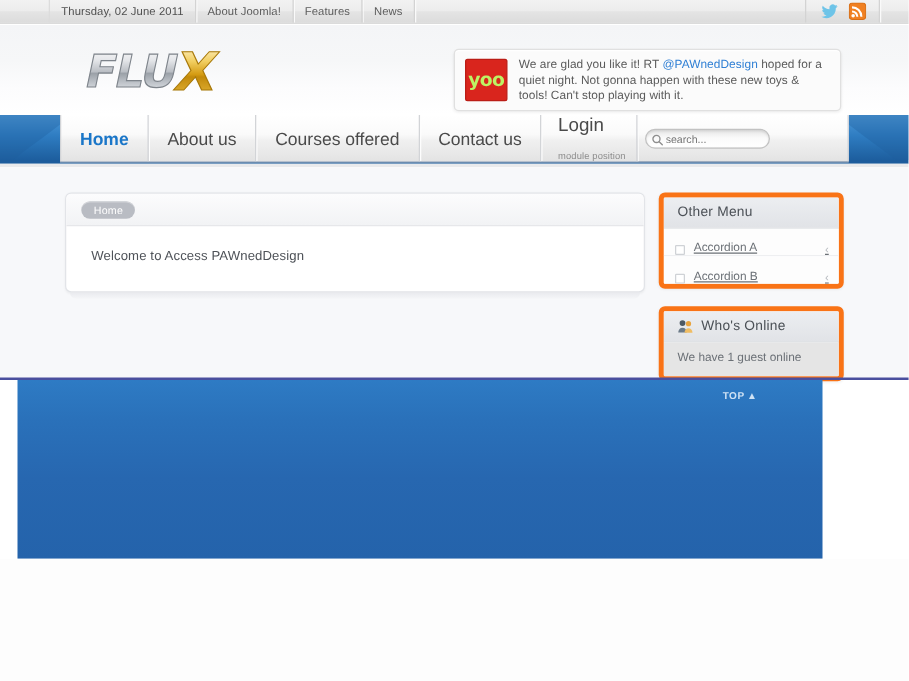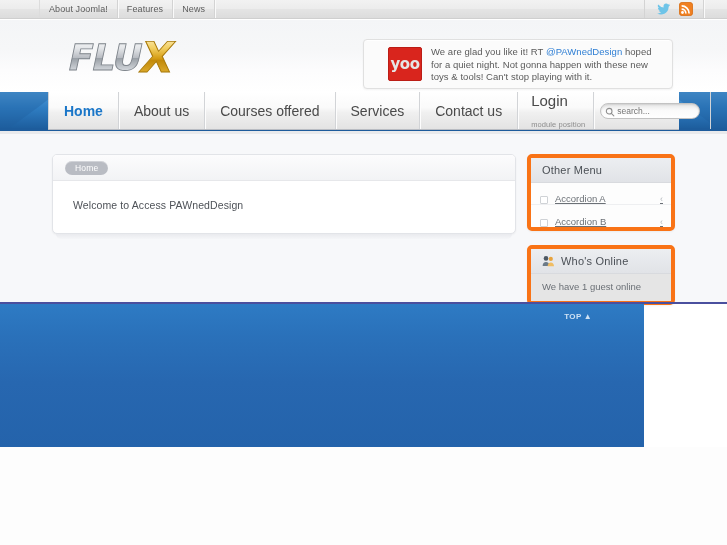--- a/index.html
+++ b/index.html
@@ -49,23 +49,22 @@
   #tweetbox {
     position:absolute; left:363px; top:19px; width:310px; height:50px;
     background:#fbfbfb; border:1px solid #e0e0e0; border-radius:4px;
     box-shadow: 0 1px 2px rgba(0,0,0,0.05), inset 0 1px 0 #fff;
     display:flex; align-items:flex-start; padding:6px 8px 6px 8px;
   }
   #tweet-avatar {
     width:34px; height:34px; flex:0 0 34px; margin-right:9px; margin-top:1px;
     background:#d9251d; border:1px solid #bb1d16; border-radius:2px;
     display:flex; align-items:center; justify-content:center;
-    color:#e5e5e5; font-size:15px; font-weight:bold; letter-spacing:-0.5px;
+    color:#bef264; font-size:15px; font-weight:bold; letter-spacing:-0.5px;
     font-family:"DejaVu Sans", sans-serif;
-    margin-left:16px;
   }
   #tweet-text {
     font-size:9.5px; line-height:12.6px; color:#5a5a5a; flex:1;
     letter-spacing:0.05px;
   }
   #tweet-text a { color:#2f7fd4; text-decoration:none; }
 
   
   #navwrap { position:absolute; left:0; top:92px; width:727px; height:42px; }
   #nav-swoosh { position:absolute; left:0; top:0; width:727px; height:42px; }
@@ -178,40 +177,41 @@
     padding:7px 0 9px 11px; font-size:9.5px; color:#6b7076;
     background:#e5e5e5;
   }
 
   
   #footer-line {
     position:absolute; left:0; top:302px; width:727px; height:2px;
     background:#4a4f9e;
   }
   #footer {
-    position:absolute; left:0; top:304px; width:644px; height:143px;
+    position:absolute; left:14px; top:304px; width:644px; height:143px;
     background: linear-gradient(to bottom, #2e7bc4 0%, #2a71ba 22%, #2767b0 55%, #2463ab 100%);
   }
   #top-link {
     position:absolute; right:52px; top:8px;
     font-size:8px; color:#cfe2f4; letter-spacing:0.4px; font-weight:bold;
     display:flex; align-items:center; gap:2px; cursor:pointer;
   }
   #bottom-white {
     position:absolute; left:0; top:447px; width:727px; height:98px;
     background:#fdfdfd;
   }
 </style>
 </head>
 <body>
 
 <div id="page">
 
   <div id="topbar">
     <div class="tb-pad"></div>
+    <div class="tb-item date">Thursday, 02 June 2011</div>
     <div class="tb-item">About Joomla!</div>
     <div class="tb-item">Features</div>
     <div class="tb-item">News</div>
     <div class="tb-fill"></div>
     <div class="tb-social">
       <span>
         <svg class="social-ico" viewBox="0 0 16 16">
           <path d="M15 3.2c-.55.25-1.13.41-1.74.49.63-.38 1.1-.97 1.33-1.68-.59.35-1.24.6-1.93.73A3.03 3.03 0 0 0 7.5 5.5c0 .24.03.47.08.69A8.6 8.6 0 0 1 1.4 2.95a3.03 3.03 0 0 0 .94 4.04 3 3 0 0 1-1.37-.38v.04a3.03 3.03 0 0 0 2.43 2.97 3.1 3.1 0 0 1-1.37.05 3.04 3.04 0 0 0 2.83 2.1A6.09 6.09 0 0 1 0 12.99a8.58 8.58 0 0 0 4.65 1.36c5.58 0 8.63-4.62 8.63-8.63l-.01-.39A6.1 6.1 0 0 0 15 3.2z" fill="#6ec4e8"></path>
         </svg>
       </span>
@@ -275,21 +275,20 @@
       <path d="M727 0 L667 0 L665 36 L727 36 Z" fill="url(#blueSw)"></path>
       <path d="M727 0 L669 0 C 687 14 701 24 717 36 L727 36 Z" fill="#1f5f9f" opacity="0.35"></path>
       <rect x="0" y="36" width="727" height="3" fill="#1d5c9c"></rect>
       <rect x="0" y="39" width="727" height="3" fill="#e9eaec"></rect>
     </svg>
 
     <div id="nav">
       <div class="nav-item active">Home</div>
       <div class="nav-item">About us</div>
       <div class="nav-item">Courses offered</div>
-      <div class="nav-item">Services</div>
       <div class="nav-item">Contact us</div>
       <div class="nav-item login">
         <span class="nav-login-title">Login</span>
         <span class="nav-login-sub">module position</span>
       </div>
       <div id="nav-search-cell">
         <div id="search-box">
           <svg id="search-icon" viewBox="0 0 12 12">
             <circle cx="5" cy="5" r="3.4" fill="none" stroke="#8e8e8e" stroke-width="1.3"></circle>
             <line x1="7.6" y1="7.6" x2="10.6" y2="10.6" stroke="#8e8e8e" stroke-width="1.3" stroke-linecap="round"></line>

